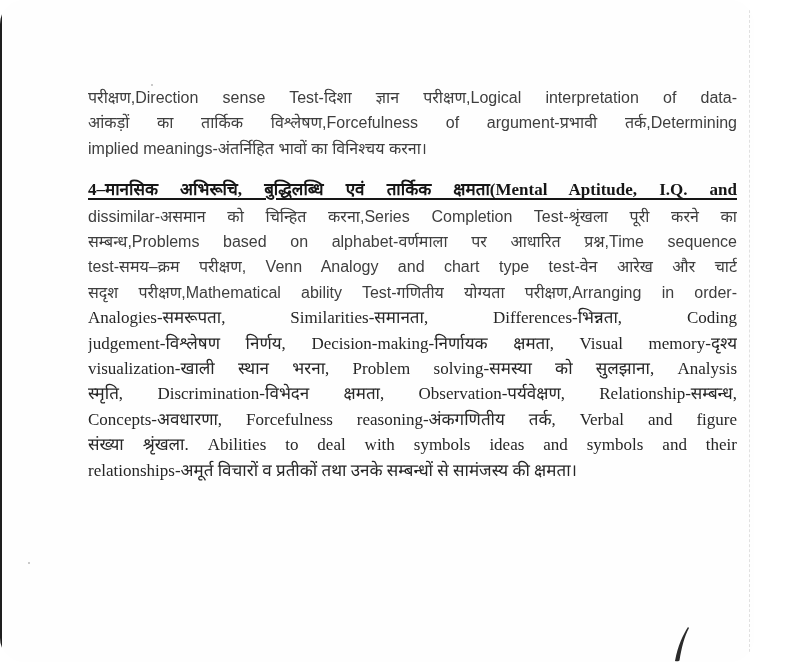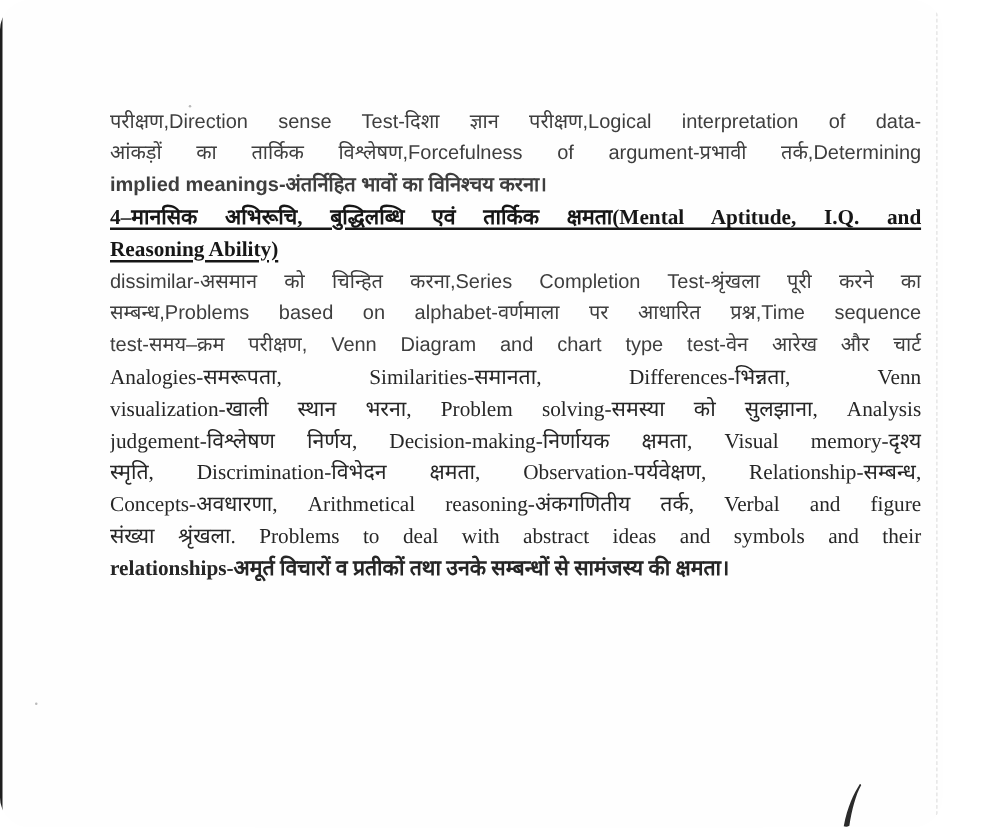--- a/index.html
+++ b/index.html
@@ -27,37 +27,37 @@
   .line {
     line-height:25.4px;
     text-align:justify;
     text-align-last:justify;
     white-space:normal;
     overflow:hidden;
   }
   .line.last {
     text-align:left;
     text-align-last:left;
-    font-weight:bold;
   }
   .para.sans {
     font-family:"Liberation Sans", sans-serif;
     font-size:16px;
     color:#3e3e3e;
   }
   .para.serif {
     font-family:"Liberation Serif", serif;
     font-size:17px;
     color:#262626;
   }
   .heading {
     font-family:"Liberation Serif", serif;
     font-size:17px;
     font-weight:bold;
     color:#161616;
+    margin-top:16px;
     margin-bottom:1px;
   }
   .heading .line {
     text-decoration:underline;
     text-underline-offset:3px;
     text-decoration-thickness:1.5px;
   }
   .pen-stroke {
     position:absolute; left:670px; top:626px;
   }
@@ -83,36 +83,36 @@
   <div class="content">
 
     <div class="para sans">
       <div class="line">परीक्षण,Direction sense Test-दिशा ज्ञान परीक्षण,Logical interpretation of data-</div>
       <div class="line">आंकड़ों का तार्किक विश्लेषण,Forcefulness of argument-प्रभावी तर्क,Determining</div>
       <div class="line last">implied meanings-अंतर्निहित भावों का विनिश्चय करना।</div>
     </div>
 
     <div class="heading">
       <div class="line">4–मानसिक अभिरूचि, बुद्धिलब्धि एवं तार्किक क्षमता(Mental Aptitude, I.Q. and</div>
-      <div class="line last">Reasoning Ability)</div>
     </div>
 
     <div class="para sans">
       <div class="line">dissimilar-असमान को चिन्हित करना,Series Completion Test-श्रृंखला पूरी करने का</div>
       <div class="line">सम्बन्ध,Problems based on alphabet-वर्णमाला पर आधारित प्रश्न,Time sequence</div>
-      <div class="line">test-समय–क्रम परीक्षण, Venn Diagram and chart type test-वेन आरेख और चार्ट</div>
+      <div class="line">test-समय–क्रम परीक्षण, Venn Analogy and chart type test-वेन आरेख और चार्ट</div>
+      <div class="line">सदृश परीक्षण,Mathematical ability Test-गणितीय योग्यता परीक्षण,Arranging in order-</div>
     </div>
 
     <div class="para serif">
-      <div class="line">Analogies-समरूपता, Similarities-समानता, Differences-भिन्नता, Venn</div>
+      <div class="line">Analogies-समरूपता, Similarities-समानता, Differences-भिन्नता, Coding</div>
+      <div class="line">judgement-विश्लेषण निर्णय, Decision-making-निर्णायक क्षमता, Visual memory-दृश्य</div>
       <div class="line">visualization-खाली स्थान भरना, Problem solving-समस्या को सुलझाना, Analysis</div>
-      <div class="line">judgement-विश्लेषण निर्णय, Decision-making-निर्णायक क्षमता, Visual memory-दृश्य</div>
       <div class="line">स्मृति, Discrimination-विभेदन क्षमता, Observation-पर्यवेक्षण, Relationship-सम्बन्ध,</div>
-      <div class="line">Concepts-अवधारणा, Arithmetical reasoning-अंकगणितीय तर्क, Verbal and figure</div>
-      <div class="line">संख्या श्रृंखला. Problems to deal with abstract ideas and symbols and their</div>
+      <div class="line">Concepts-अवधारणा, Forcefulness reasoning-अंकगणितीय तर्क, Verbal and figure</div>
+      <div class="line">संख्या श्रृंखला. Abilities to deal with symbols ideas and symbols and their</div>
       <div class="line last">relationships-अमूर्त विचारों व प्रतीकों तथा उनके सम्बन्धों से सामंजस्य की क्षमता।</div>
     </div>
 
   </div>
 
   <svg class="pen-stroke" width="26" height="36" viewBox="0 0 26 36">
     <path d="M18 1 C 13 9, 8 19, 5 35 C 6.5 35.5, 8 35.5, 9.5 34.5 C 11.5 22, 14.5 10, 19 2 Z" fill="#2b2b2b"></path>
   </svg>
 
 </div>

